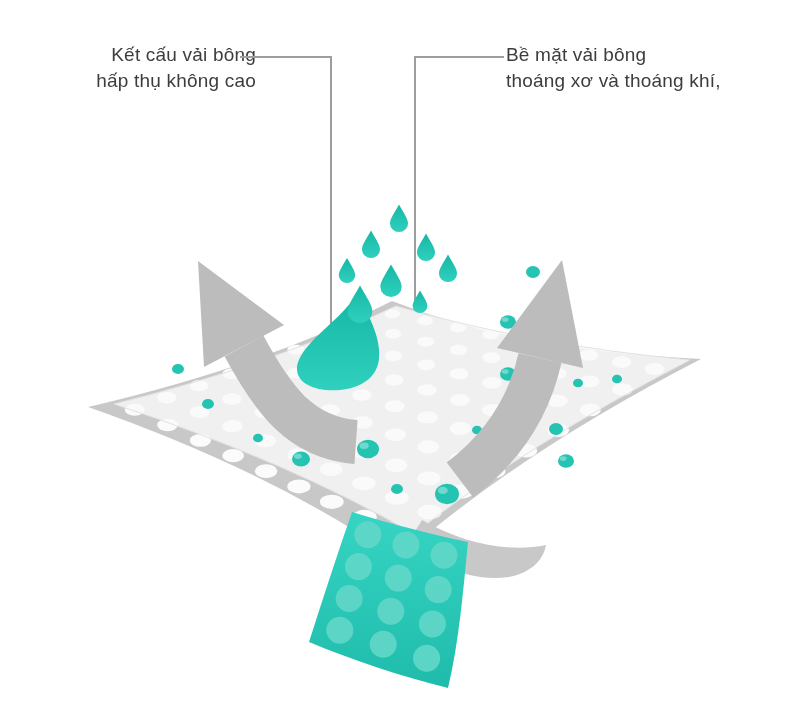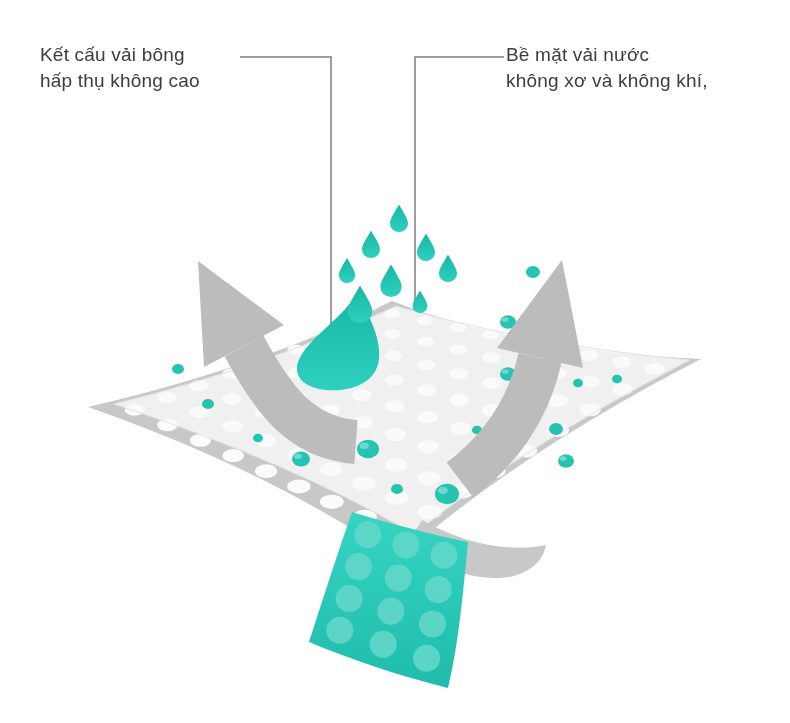--- a/index.html
+++ b/index.html
@@ -5,35 +5,35 @@
   html,body{margin:0;padding:0}
   :root{
     --teal:#24c3b2; --teal-light:#5fd6c7; --arrow-gray:#bcbcbc;
     --sheet-gray:#c8c8c8; --line-gray:#9e9e9e; --ink:#3d3d3d;
   }
   body{
     width:790px;height:723px;background:#fff;position:relative;overflow:hidden;
     font-family:"Liberation Sans",sans-serif;
   }
   .label{position:absolute;font-size:19px;line-height:26px;color:var(--ink);letter-spacing:.2px}
-  #label-left{left:40px;top:42px;width:216px;text-align:left}
+  #label-left{left:40px;top:42px;width:216px;text-align:right}
   #label-right{left:506px;top:42px;width:260px;text-align:left}
   #art{position:absolute;left:0;top:0}
 </style>
 </head>
 <body>
 
 <div class="label" id="label-left">
   <div>Kết cấu vải bông</div>
   <div>hấp thụ không cao</div>
 </div>
 
 <div class="label" id="label-right">
-  <div>Bề mặt vải nước</div>
-  <div>không xơ và không khí,</div>
+  <div>Bề mặt vải bông</div>
+  <div>thoáng xơ và thoáng khí,</div>
 </div>
 
 <svg id="art" width="790" height="723" viewBox="0 0 790 723">
   <defs>
     <clipPath id="clipSheet">
       <path d="M 88 407 Q 265 366 392 301 Q 515 350 701 359 Q 518 453 398 559 Q 273 472 88 407 Z"></path>
     </clipPath>
     <clipPath id="clipRibbon">
       <path d="M 352 512 C 392 524 430 534 468 542 C 463 592 459 642 448 688 C 400 676 352 660 309 642 C 323 598 337 555 352 512 Z"></path>
     </clipPath>

